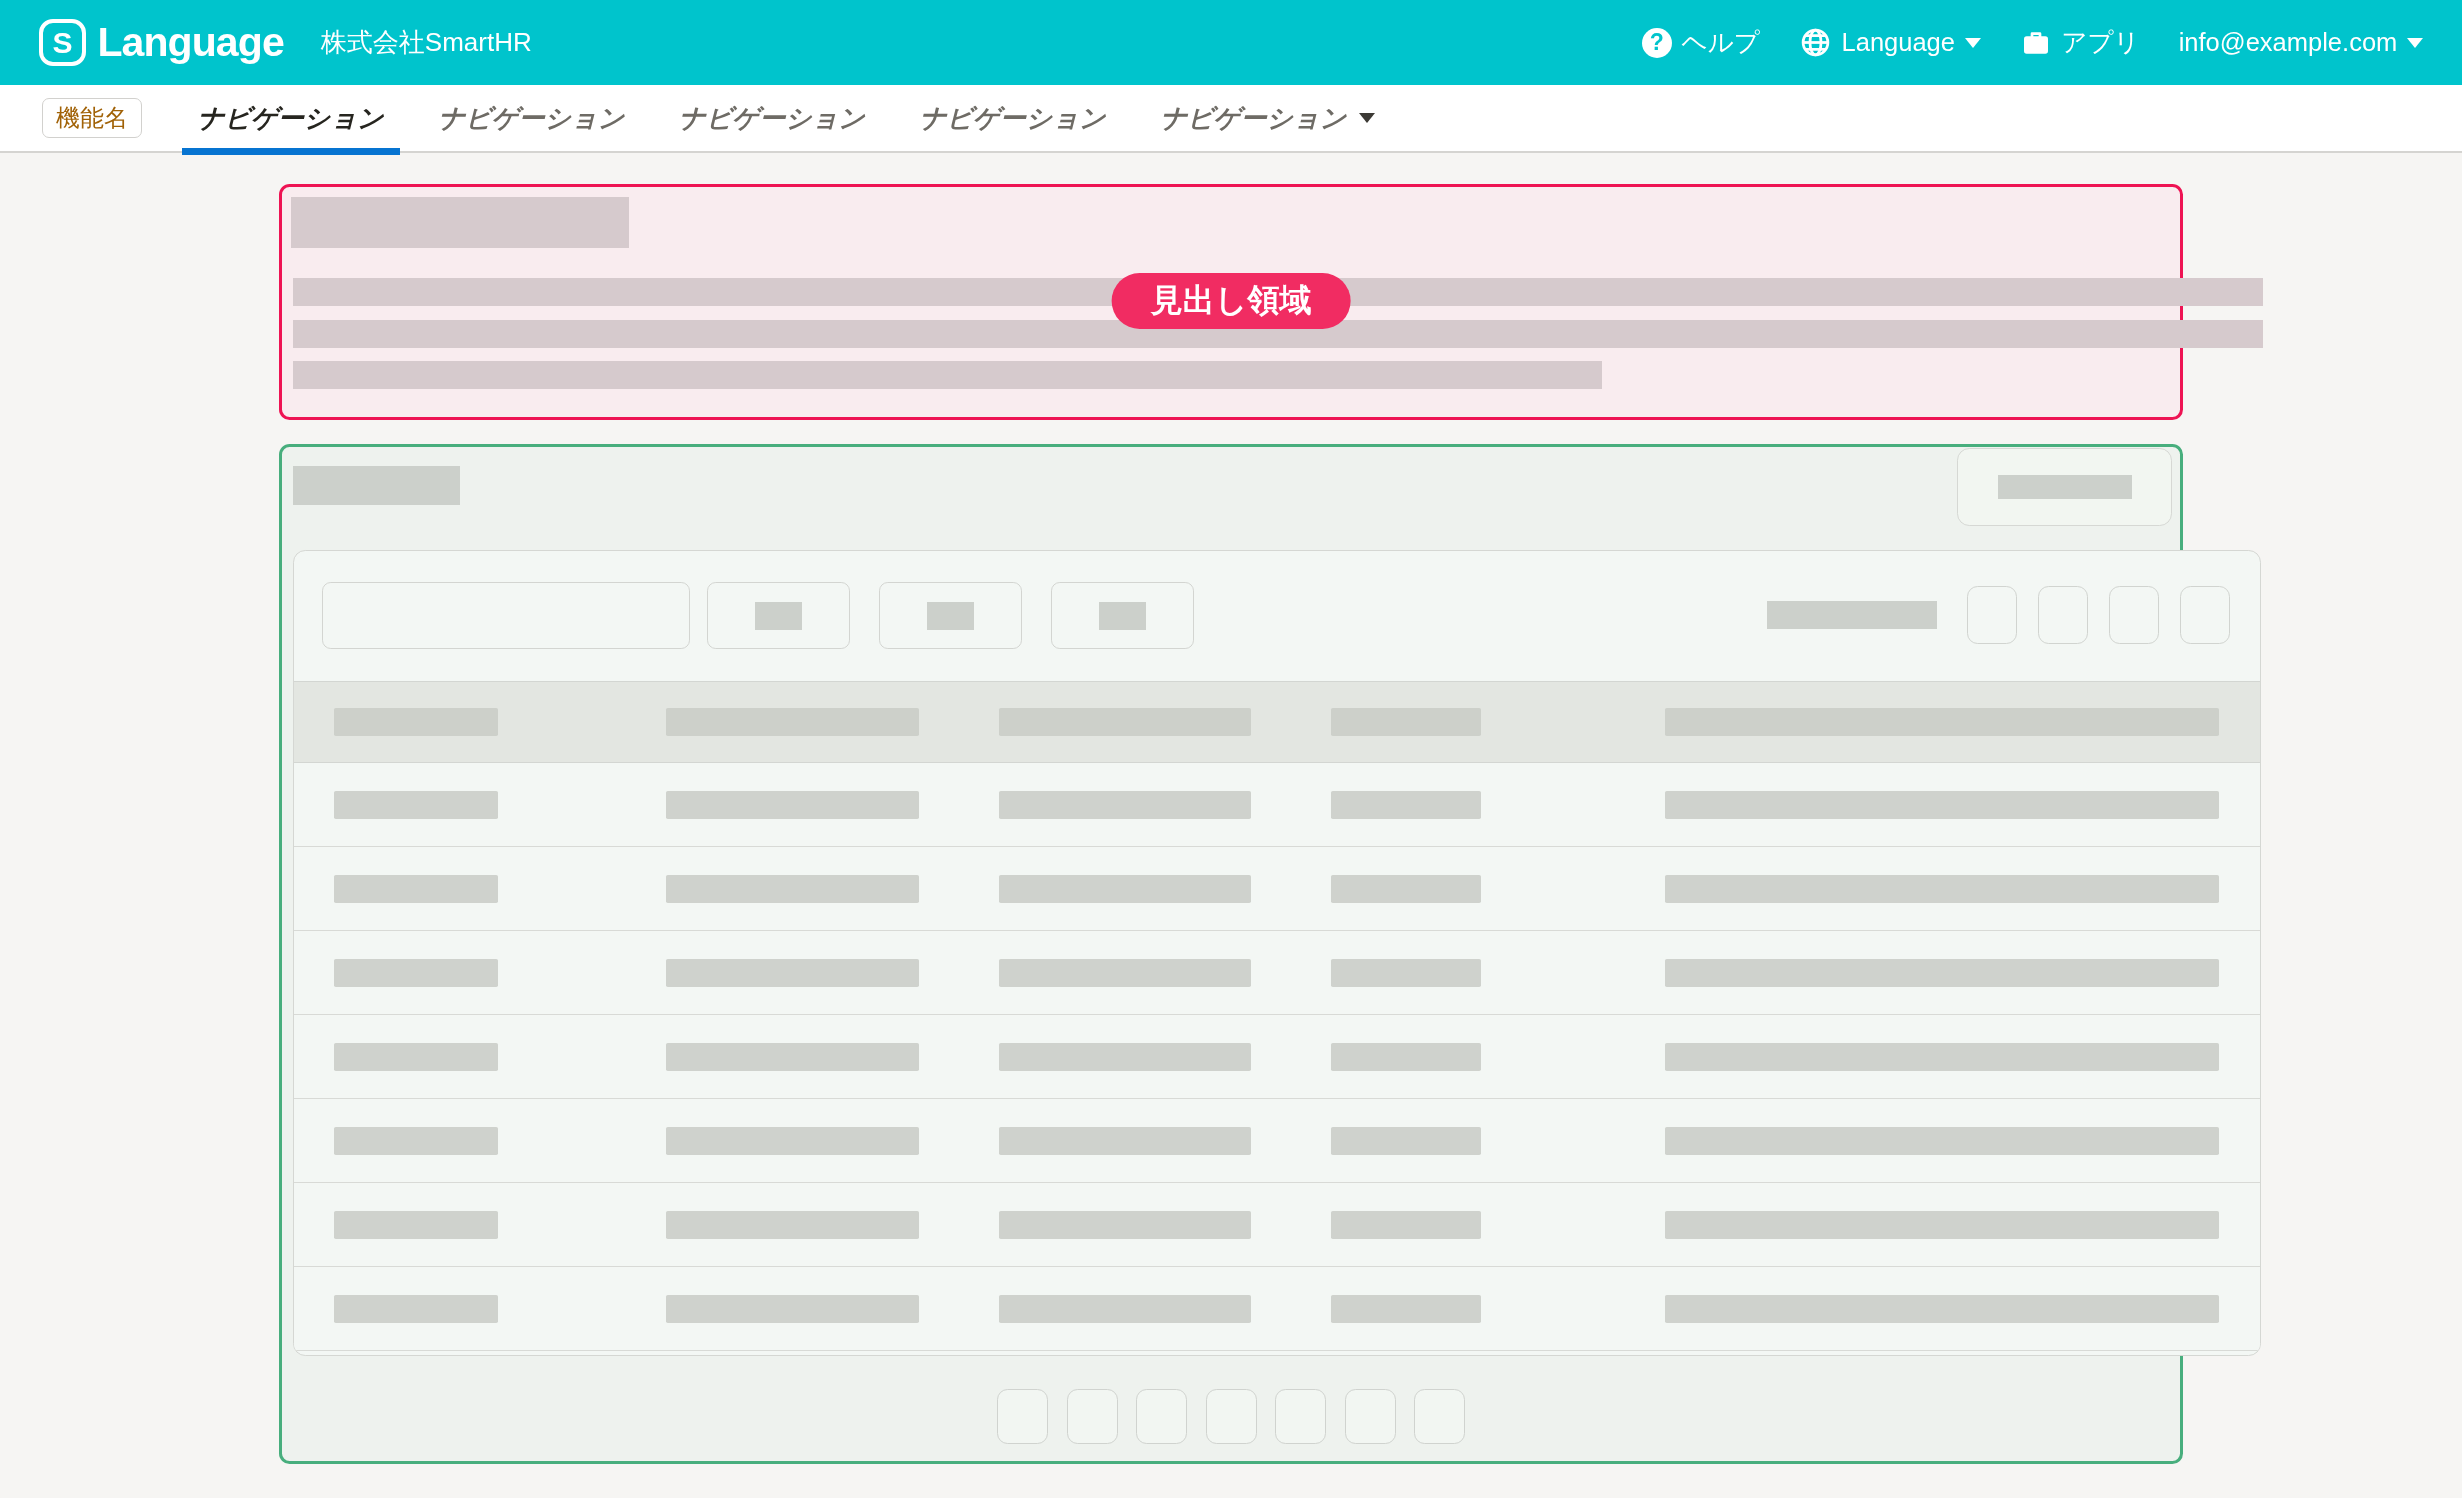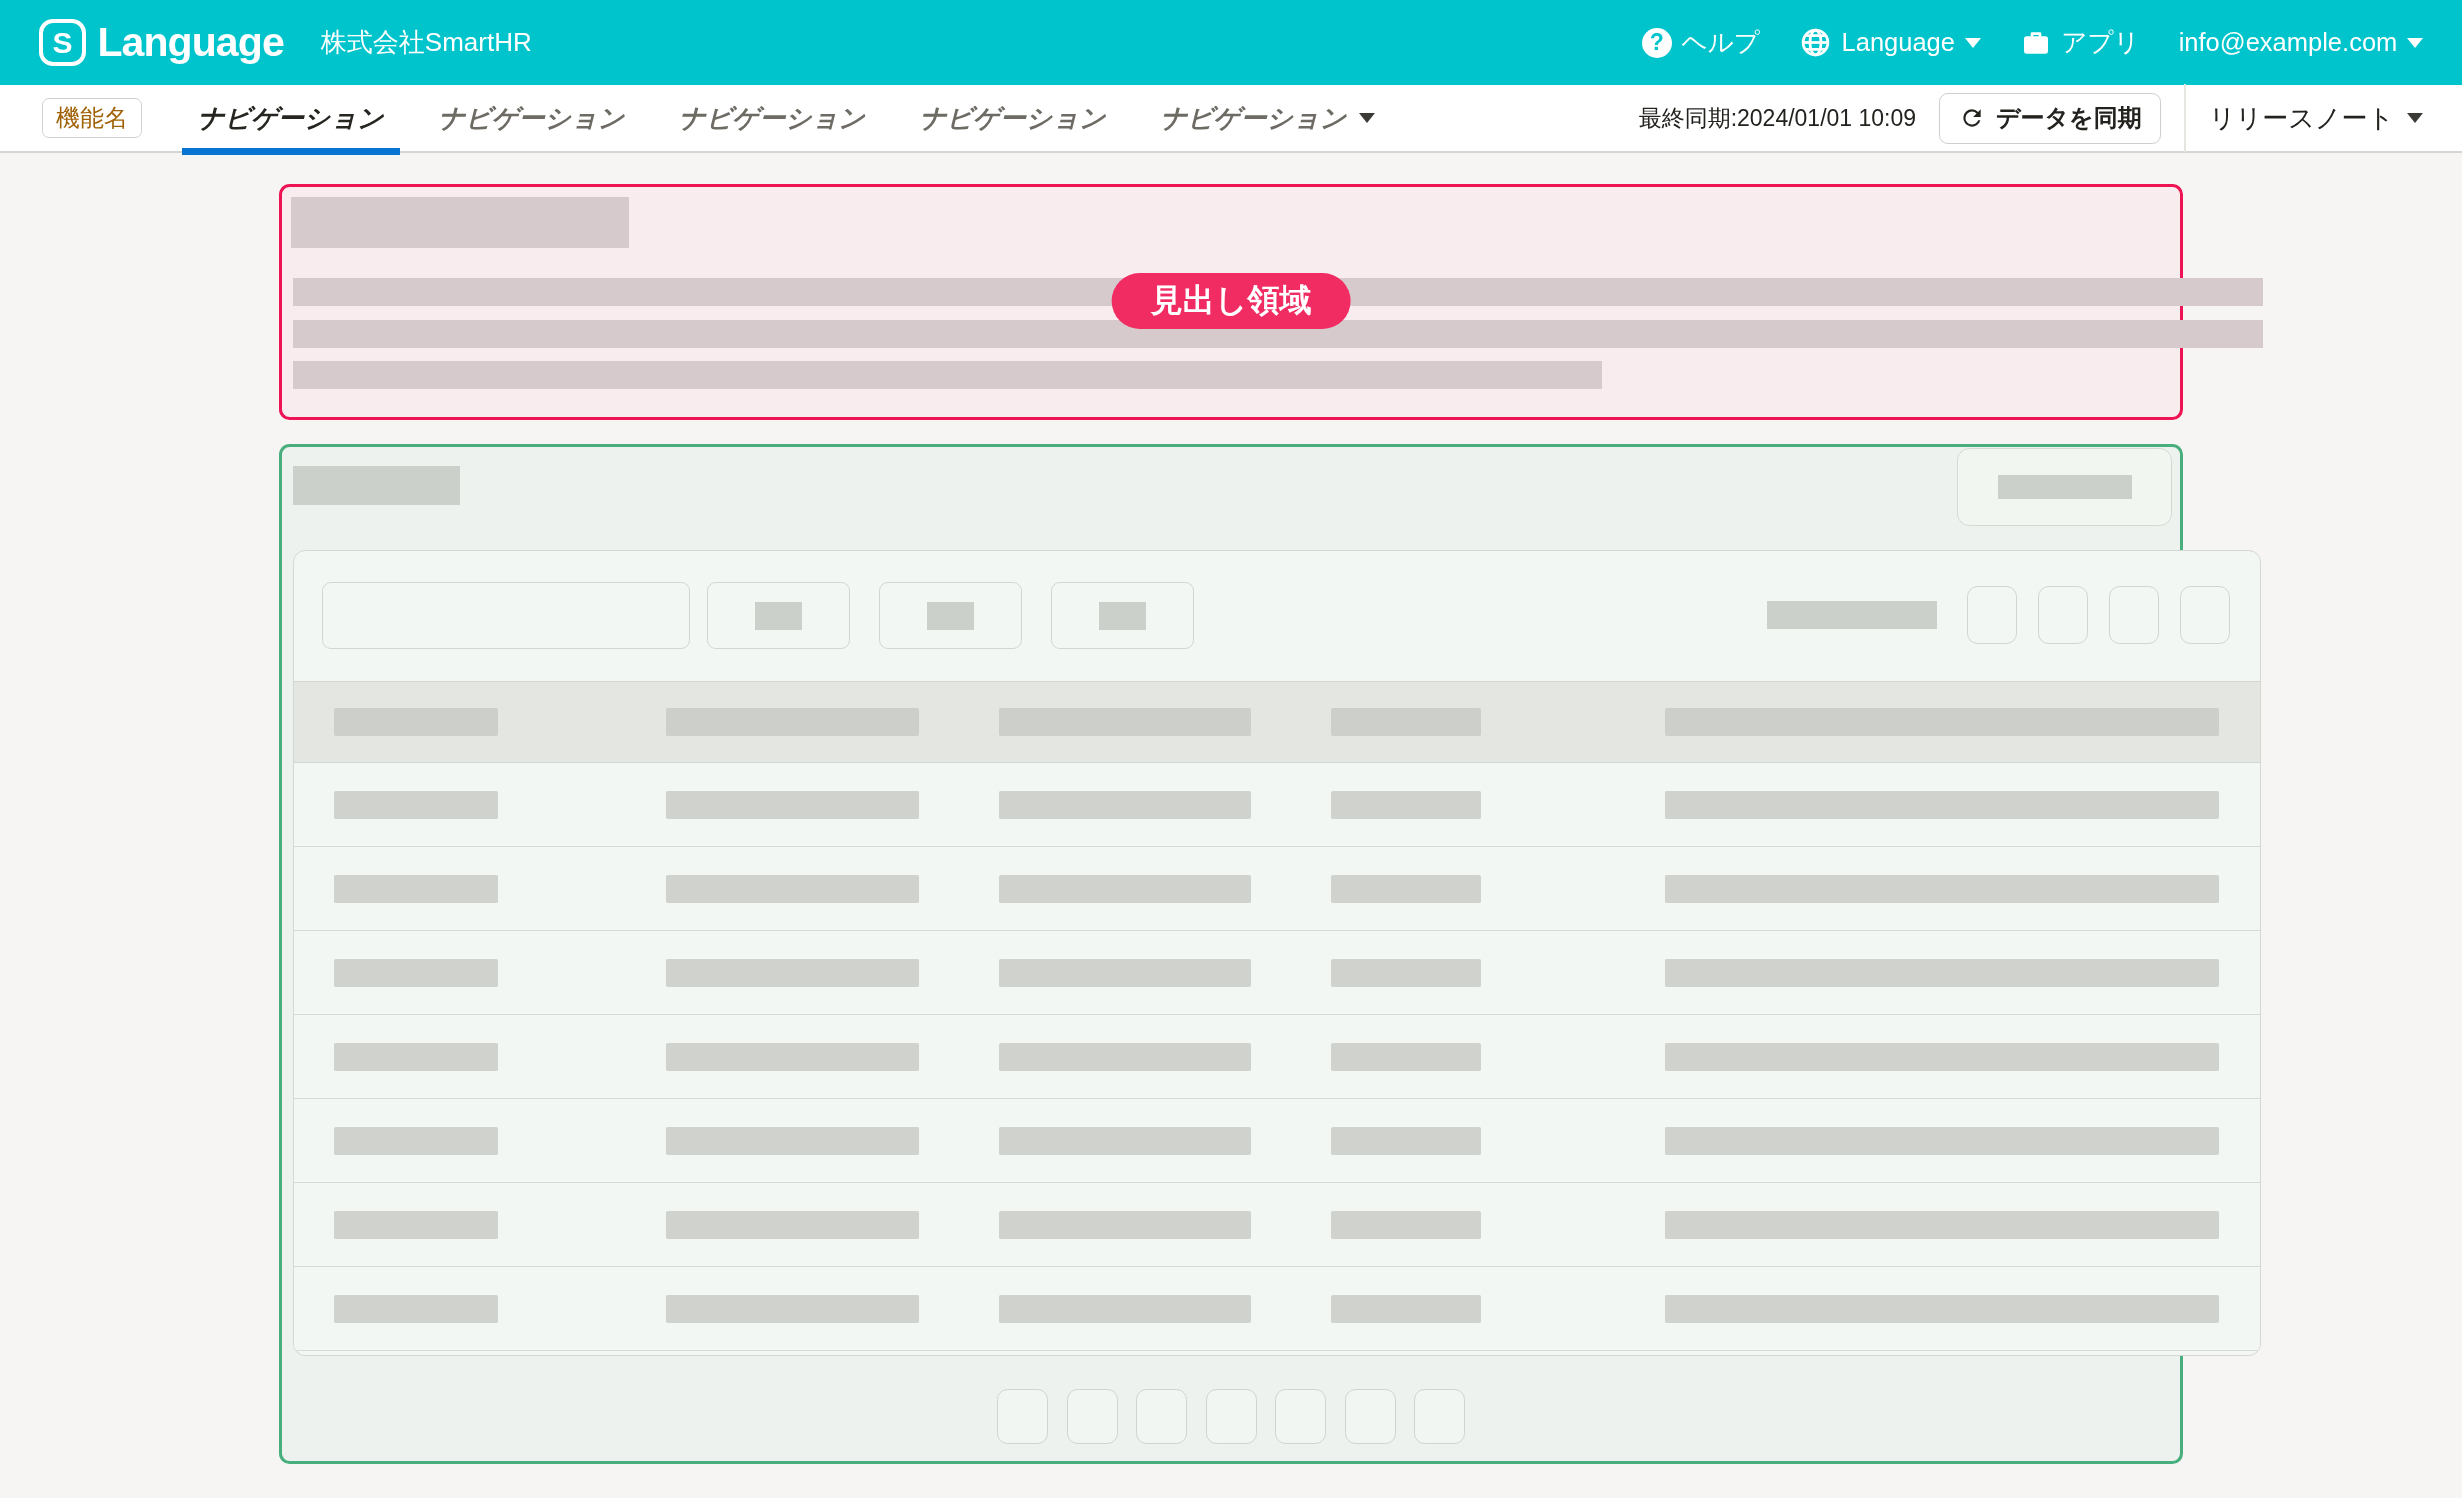--- a/index.html
+++ b/index.html
@@ -193,34 +193,20 @@
     <span>ナビゲーション</span>
   </div>
   <div class="tab">
     <span>ナビゲーション</span>
   </div>
   <div class="tab">
     <span>ナビゲーション</span>
     <span class="caret dark"></span>
   </div>
 
-  <div class="nav-right">
-    <span class="sync-label">最終同期:2024/01/01 10:09</span>
-    <button class="sync-btn">
-      <svg class="svg-icon" width="26" height="26" viewBox="0 0 24 24" fill="#23221e">
-        <path d="M17.65 6.35A7.96 7.96 0 0 0 12 4a8 8 0 1 0 7.73 10h-2.08A6 6 0 1 1 12 6c1.66 0 3.14.69 4.22 1.78L13 11h7V4l-2.35 2.35z"></path>
-      </svg>
-      <span>データを同期</span>
-    </button>
-    <span class="nav-divider"></span>
-    <div class="release-link">
-      <span>リリースノート</span>
-      <span class="caret dark"></span>
-    </div>
-  </div>
 </nav>
 
 <section class="section pink">
   <div class="ph" style="left:8.8px; top:9.7px; width:338px; height:51px;"></div>
   <div class="ph" style="left:10.6px; top:91px; width:1970px; height:28px;"></div>
   <div class="ph" style="left:10.6px; top:133px; width:1970px; height:28px;"></div>
   <div class="ph" style="left:10.6px; top:174px; width:1309px; height:28px;"></div>
   <div class="pill-badge badge-pink">見出し領域</div>
 </section>
 

